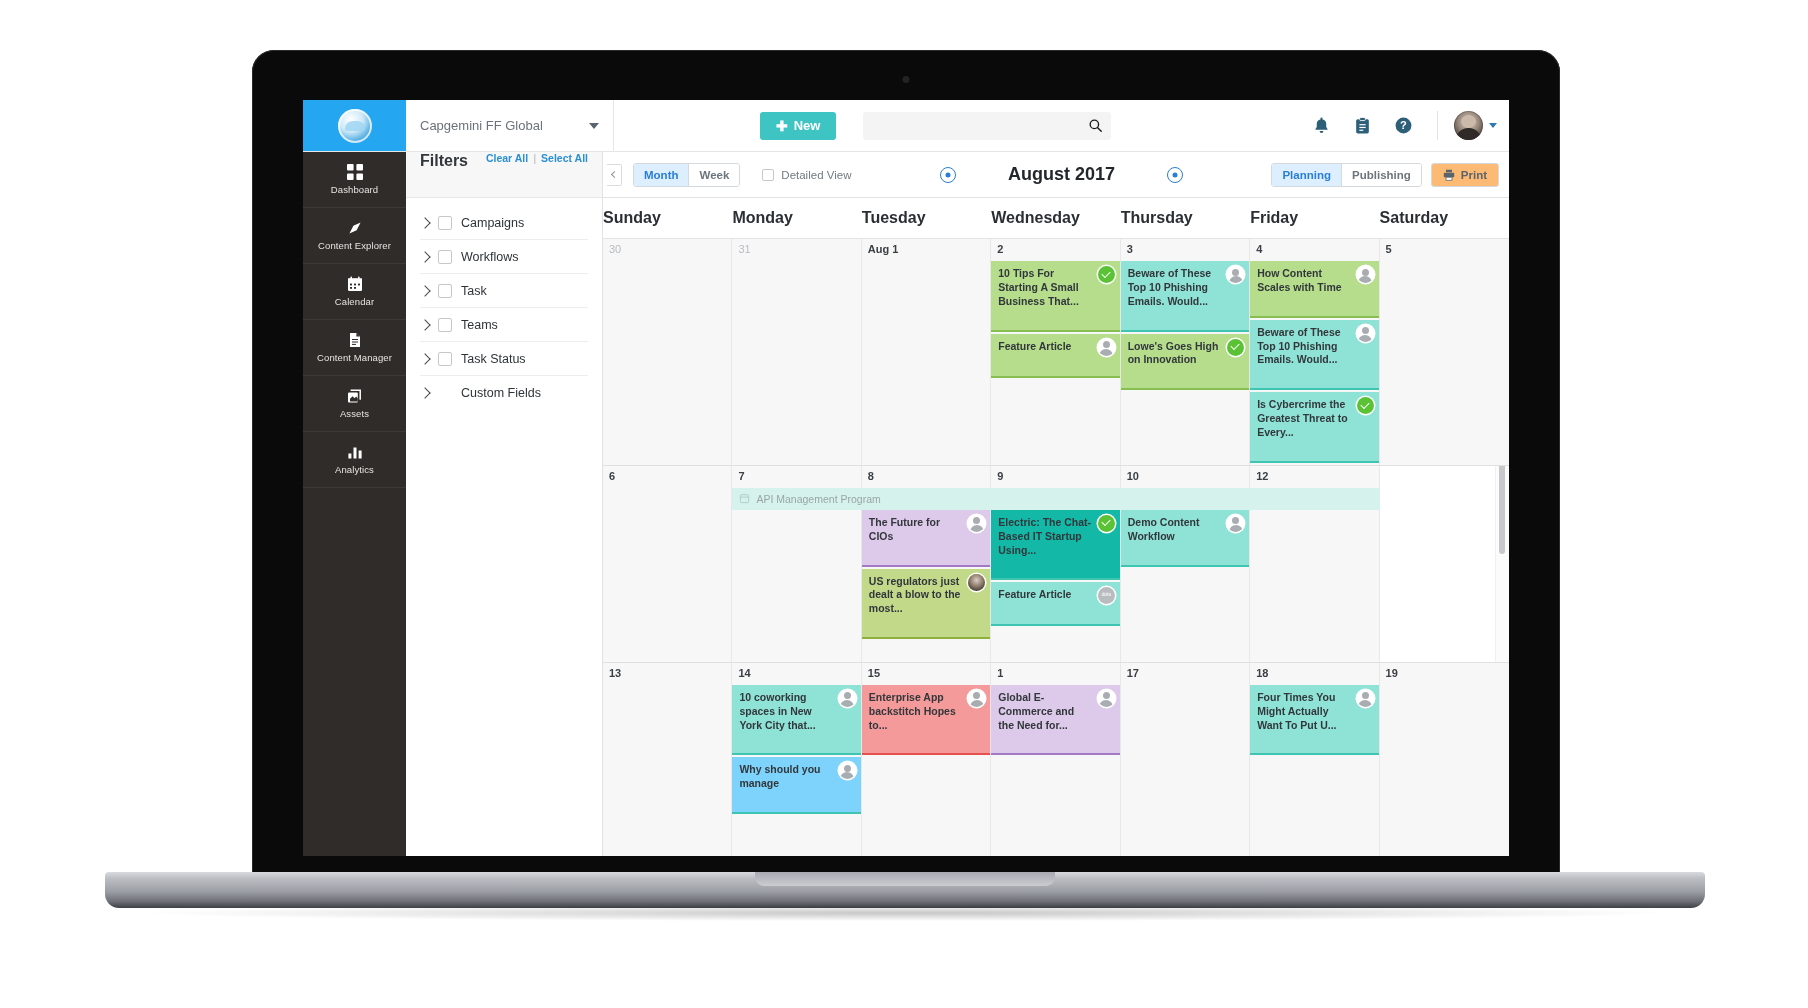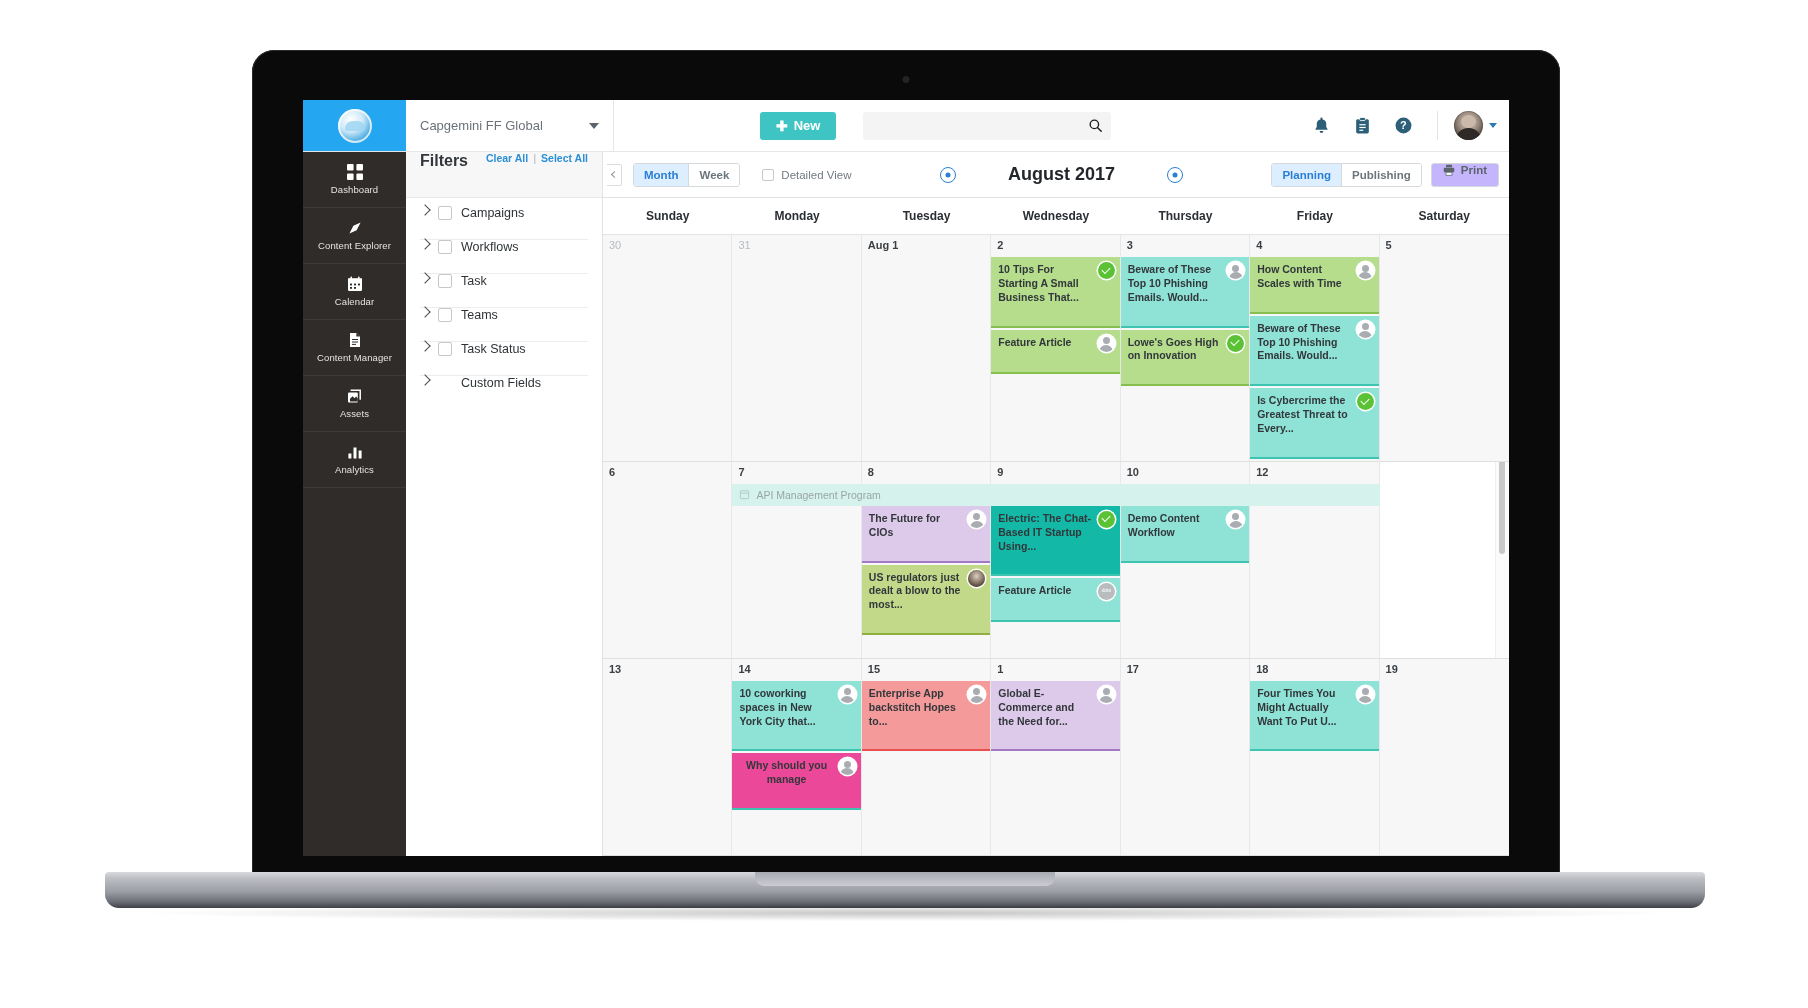--- a/index.html
+++ b/index.html
@@ -112,21 +112,21 @@
   
   .filters { width:197px; flex:0 0 197px; background:#fff; border-right:1px solid #e2e2e2; }
   .filters-head { height:46px; display:flex; align-items:flex-start; justify-content:space-between;
                   padding:0 14px; background:#f7f7f8; border-bottom:1px solid #e8e8e8;}
   .filters-title{ font-size:16px; font-weight:bold; color:#33373b; }
   .filters-acts{ display:flex; align-items:center; gap:5px; font-size:10.5px; font-weight:bold;}
   .lnk{ color:#2a8fd4; cursor:pointer; }
   .sep-v{ color:#c6ccd1; }
 
   .filter-list{ padding: 8px 14px 0 14px; }
-  .filter-row{ display:flex; gap:9px; height:34px;
+  .filter-row{ display:flex; align-items:center; gap:9px; height:34px;
                border-bottom:1px solid #ededed; cursor:pointer; }
   .filter-row:last-child{ border-bottom:none; }
   .chev{ width:8px; height:8px; border-right:1.6px solid #4a4a4a; border-bottom:1.6px solid #4a4a4a;
          transform: rotate(-45deg); margin-left:1px; flex:0 0 auto;}
   .cb{ width:14px;height:14px;border:1px solid #c5c8cb;border-radius:2px;background:#fff; flex:0 0 auto;}
   .filter-lbl{ font-size:12.5px; color:#2e3337; }
   .cb-spacer{ width:14px; flex:0 0 auto; }
 
   
   .cal { flex:1; display:flex; flex-direction:column; min-width:0; background:#fff; }
@@ -143,29 +143,29 @@
   .seg + .seg{ border-left:1px solid #d4d9dd; }
   .detailed{ display:flex;align-items:center;gap:7px; margin-left:22px; cursor:pointer;}
   .detailed .cb2{ width:12px;height:12px;border:1px solid #c5c8cb;border-radius:2px;background:#fff; }
   .detailed .t{ font-size:11.5px;color:#737a81; }
   .cal-center{ flex:1; display:flex; align-items:center; justify-content:center; gap:52px; }
   .circ-btn{ width:16px;height:16px;border-radius:50%;border:1.7px solid #2a7fd4;position:relative; cursor:pointer;}
   .circ-btn:after{ content:""; position:absolute; left:50%;top:50%;transform:translate(-50%,-50%);
                    width:5px;height:5px;border-radius:50%;background:#2a7fd4;}
   .cal-title{ font-size:18px; font-weight:bold; color:#23272b; white-space:nowrap; }
   .cal-right{ display:flex; align-items:center; gap:9px; }
-  .printbtn{ display:flex;align-items:flex-start;gap:6px;height:24px;padding:0 11px;
-             border:1px solid #d4d9dd;border-radius:3px;background:#c4b5fd;font-size:11.5px;
+  .printbtn{ display:flex;align-items:center;gap:6px;height:24px;padding:0 11px;
+             border:1px solid #d4d9dd;border-radius:3px;background:#fdba74;font-size:11.5px;
              font-weight:bold;color:#5c646b; cursor:pointer;}
   .ico-print{ width:12px;height:12px; }
 
   .cal-scroll{ flex:1; position:relative; overflow:hidden; background:#fff; }
   .weekhead{ display:grid; grid-template-columns: repeat(7,1fr); border-bottom:1px solid #e4e4e4;
              background:#fff; }
-  .weekhead div{ text-align:center; font-size:12px; font-weight:bold; color:#2b2f33; padding:11px 0; }
+  .weekhead div{ font-size:16px; font-weight:bold; color:#2b2f33; padding:11px 0; }
 
   .weekrow{ display:grid; grid-template-columns: repeat(7,1fr); border-bottom:1px solid #e0e0e0;
             position:relative; }
   .daycell{ border-right:1px solid #e8e8e8; min-height:196px; background:#f7f7f7; padding-top:22px;
             position:relative; }
   .daycell:last-child{ border-right:none; }
   .daynum{ position:absolute; left:6px; top:4px; font-size:11px; font-weight:bold; color:#3a3f44; }
   .daycell.out .daynum{ color:#b8bcc0; font-weight:normal; }
 
   .banner-row{ position:absolute; left:0; right:0; top:22px; height:22px;
@@ -531,21 +531,21 @@
                   <div class="weekrow">
                     <div class="daycell">
                       <div class="daynum">13</div>
                     </div>
                     <div class="daycell">
                       <div class="daynum">14</div>
                       <div class="card" style="background: rgb(143, 227, 214); border-bottom: 2px solid rgb(61, 197, 178);">
                         <div class="ttl">10 coworking spaces in New York City that...</div>
                         <div class="badge user"></div>
                       </div>
-                      <div class="card" style="background: #ec4899; border-bottom: 2px solid rgb(61, 197, 178); text-align: center;">
+                      <div class="card" style="background: #7dd3fc; border-bottom: 2px solid rgb(61, 197, 178);">
                         <div class="ttl">Why should you manage</div>
                         <div class="badge user"></div>
                       </div>
                     </div>
                     <div class="daycell">
                       <div class="daynum">15</div>
                       <div class="card" style="background: rgb(245, 154, 154); border-bottom: 2px solid rgb(232, 80, 79);">
                         <div class="ttl">Enterprise App backstitch Hopes to...</div>
                         <div class="badge user"></div>
                       </div>

